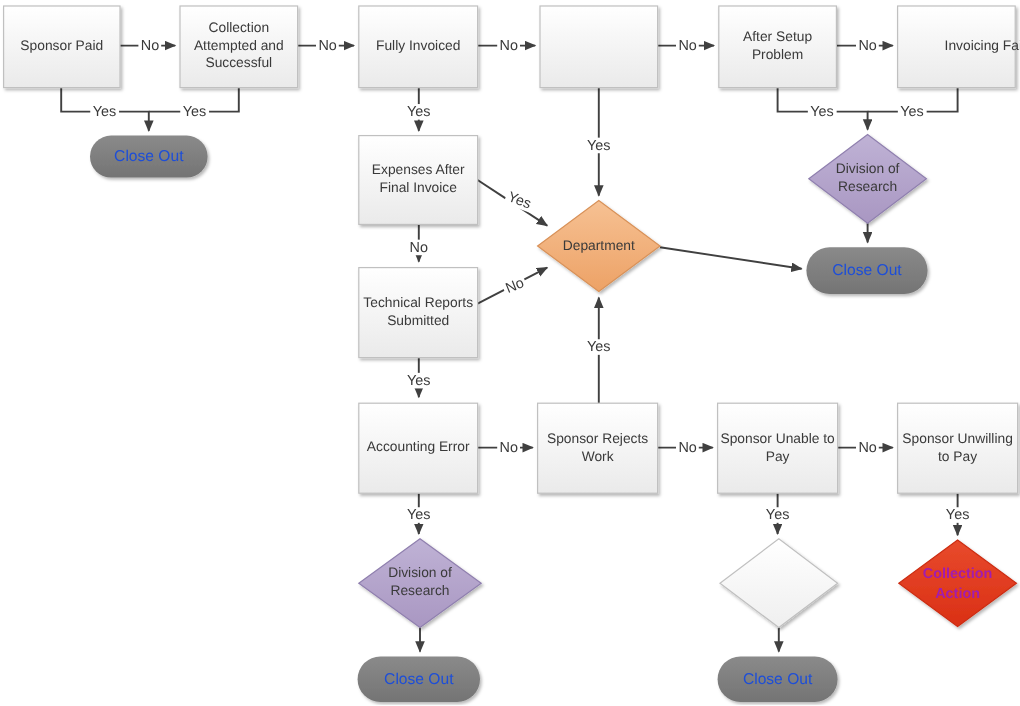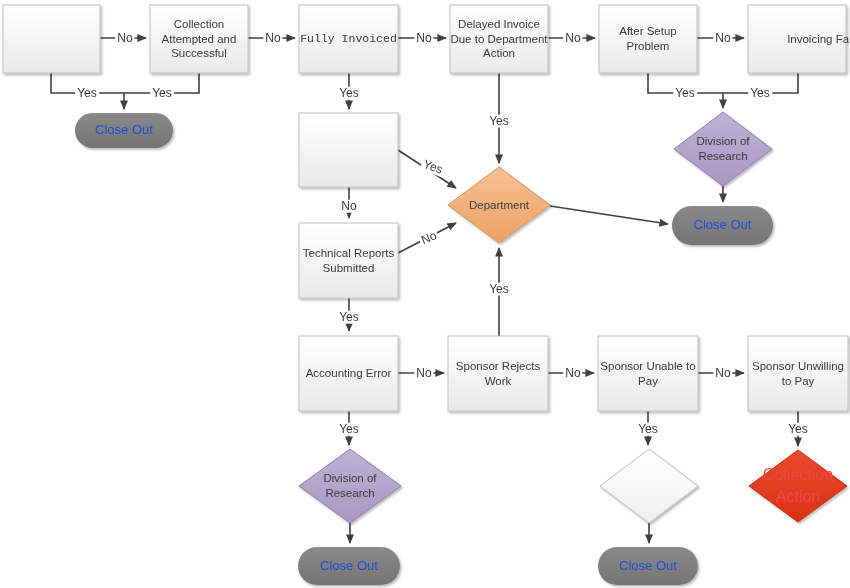--- a/index.html
+++ b/index.html
@@ -17,21 +17,21 @@
     display: flex;
     align-items: center;
     justify-content: center;
     text-align: center;
     font-size: 11.5px;
     line-height: 1.28;
     color: #3a3a3a;
     pointer-events: none;
   }
   .term { color: #1d4ed8; font-size: 13px; }
-  .ca   { color: #ef4444; font-weight: normal; font-size: 16px; line-height: 1.35; }
+  .ca   { color: #a21caf; font-weight: bold; font-size: 12px; line-height: 1.35; }
   .edge-label {
     position: absolute;
     transform: translate(-50%, -50%);
     background: #ffffff;
     font-size: 12px;
     line-height: 1.05;
     color: #3a3a3a;
     padding: 0 2px;
     white-space: nowrap;
     pointer-events: none;
@@ -129,25 +129,26 @@
     <polygon points="749,486 798,450 847,486 798,522" fill="url(#redGrad)" stroke="#cc2c12" stroke-width="1" filter="url(#ds)"></polygon>
 
     <g fill="url(#grayGrad)" stroke="none" filter="url(#ds)">
       <rect x="75" y="113" width="98" height="35" rx="17.5" ry="17.5"></rect>
       <rect x="672" y="206" width="101" height="39" rx="19.5" ry="19.5"></rect>
       <rect x="298" y="547" width="102" height="38" rx="19" ry="19"></rect>
       <rect x="598" y="547" width="100" height="38" rx="19" ry="19"></rect>
     </g>
   </svg>
 
+  <div class="nl" style="left:3px;top:5px;width:97px;height:68px;">Sponsor Paid</div>
   <div class="nl" style="left:150px;top:5px;width:98px;height:68px;">Collection Attempted and Successful</div>
-  <div class="nl" style="left:299px;top:5px;width:99px;height:68px;font-family:Liberation Mono, monospace;">Fully Invoiced</div>
-  <div class="nl" style="left:450px;top:5px;width:98px;height:68px;">Delayed Invoice Due to Department Action</div>
+  <div class="nl" style="left:299px;top:5px;width:99px;height:68px;">Fully Invoiced</div>
   <div class="nl" style="left:599px;top:5px;width:98px;height:68px;">After Setup Problem</div>
   <div class="nl" style="left:748px;top:5px;width:98px;height:68px;padding-left:32px;">Invoicing Failure</div>
+  <div class="nl" style="left:299px;top:113px;width:99px;height:74px;">Expenses After Final Invoice</div>
   <div class="nl" style="left:299px;top:223px;width:99px;height:75px;text-align:center;">Technical Reports Submitted</div>
   <div class="nl" style="left:448px;top:336px;width:100px;height:75px;">Sponsor Rejects Work</div>
   <div class="nl" style="left:299px;top:336px;width:99px;height:75px;">Accounting Error</div>
   <div class="nl" style="left:748px;top:336px;width:100px;height:75px;">Sponsor Unwilling to Pay</div>
   <div class="nl" style="left:598px;top:336px;width:100px;height:75px;">Sponsor Unable to Pay</div>
 
   <div class="nl" style="left:448px;top:186px;width:102px;height:38px;">Department</div>
   <div class="nl" style="left:674px;top:127px;width:98px;height:44px;">Division of Research</div>
   <div class="nl" style="left:300px;top:464px;width:100px;height:44px;">Division of Research</div>
   <div class="nl ca" style="left:749px;top:464px;width:98px;height:44px;">Collection Action</div>

